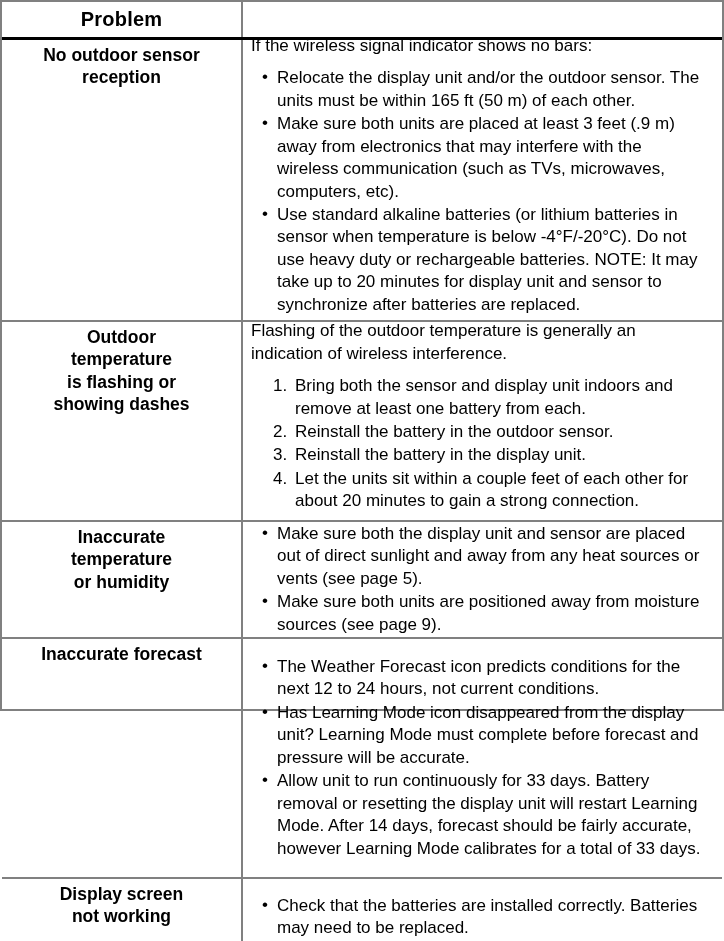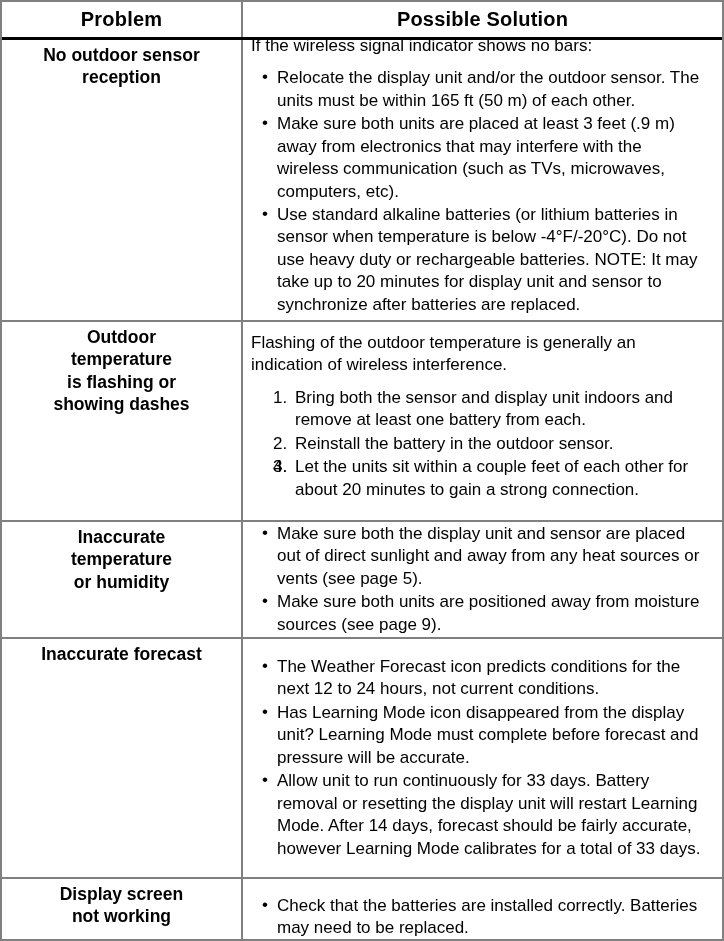--- a/index.html
+++ b/index.html
@@ -10,21 +10,21 @@
   body {
     width: 724px;
     height: 941px;
     font-family: "Liberation Sans", sans-serif;
     color: #000000;
     overflow: hidden;
   }
 
   #troubleshooting-table {
     width: 724px;
-    height: 941px;
+    height: 711px;
     box-sizing: border-box;
     border: 2px solid #808080;
     border-collapse: separate;
     display: flex;
     flex-direction: column;
   }
 
   .t-row {
     display: flex;
     flex-direction: row;
@@ -155,23 +155,20 @@
 </style>
 </head>
 <body>
 
 <div id="troubleshooting-table">
 
   <div class="t-row header-row">
     <div class="cell-problem head">
       <span class="header-label">Problem</span>
     </div>
-    <div class="cell-solution head">
-      <span class="header-label">Possible Solution</span>
-    </div>
   </div>
 
   <div class="t-row row-h1">
     <div class="cell-problem">
       <div class="problem-label">
         <div>No outdoor sensor</div>
         <div>reception</div>
       </div>
     </div>
     <div class="cell-solution">
@@ -191,21 +188,21 @@
         <div>temperature</div>
         <div>is flashing or</div>
         <div>showing dashes</div>
       </div>
     </div>
     <div class="cell-solution">
       <p class="intro-text">Flashing of the outdoor temperature is generally an indication of wireless interference.</p>
       <ol class="steps">
         <li><span class="num">1.</span><span>Bring both the sensor and display unit indoors and remove at least one battery from each.</span></li>
         <li><span class="num">2.</span><span>Reinstall the battery in the outdoor sensor.</span></li>
-        <li><span class="num">3.</span></li>
+        <li><span class="num">3.</span><span>Reinstall the battery in the display unit.</span></li>
         <li><span class="num">4.</span><span>Let the units sit within a couple feet of each other for about 20 minutes to gain a strong connection.</span></li>
       </ol>
     </div>
   </div>
 
   <div class="t-row row-h3">
     <div class="cell-problem">
       <div class="problem-label">
         <div>Inaccurate</div>
         <div>temperature</div>

